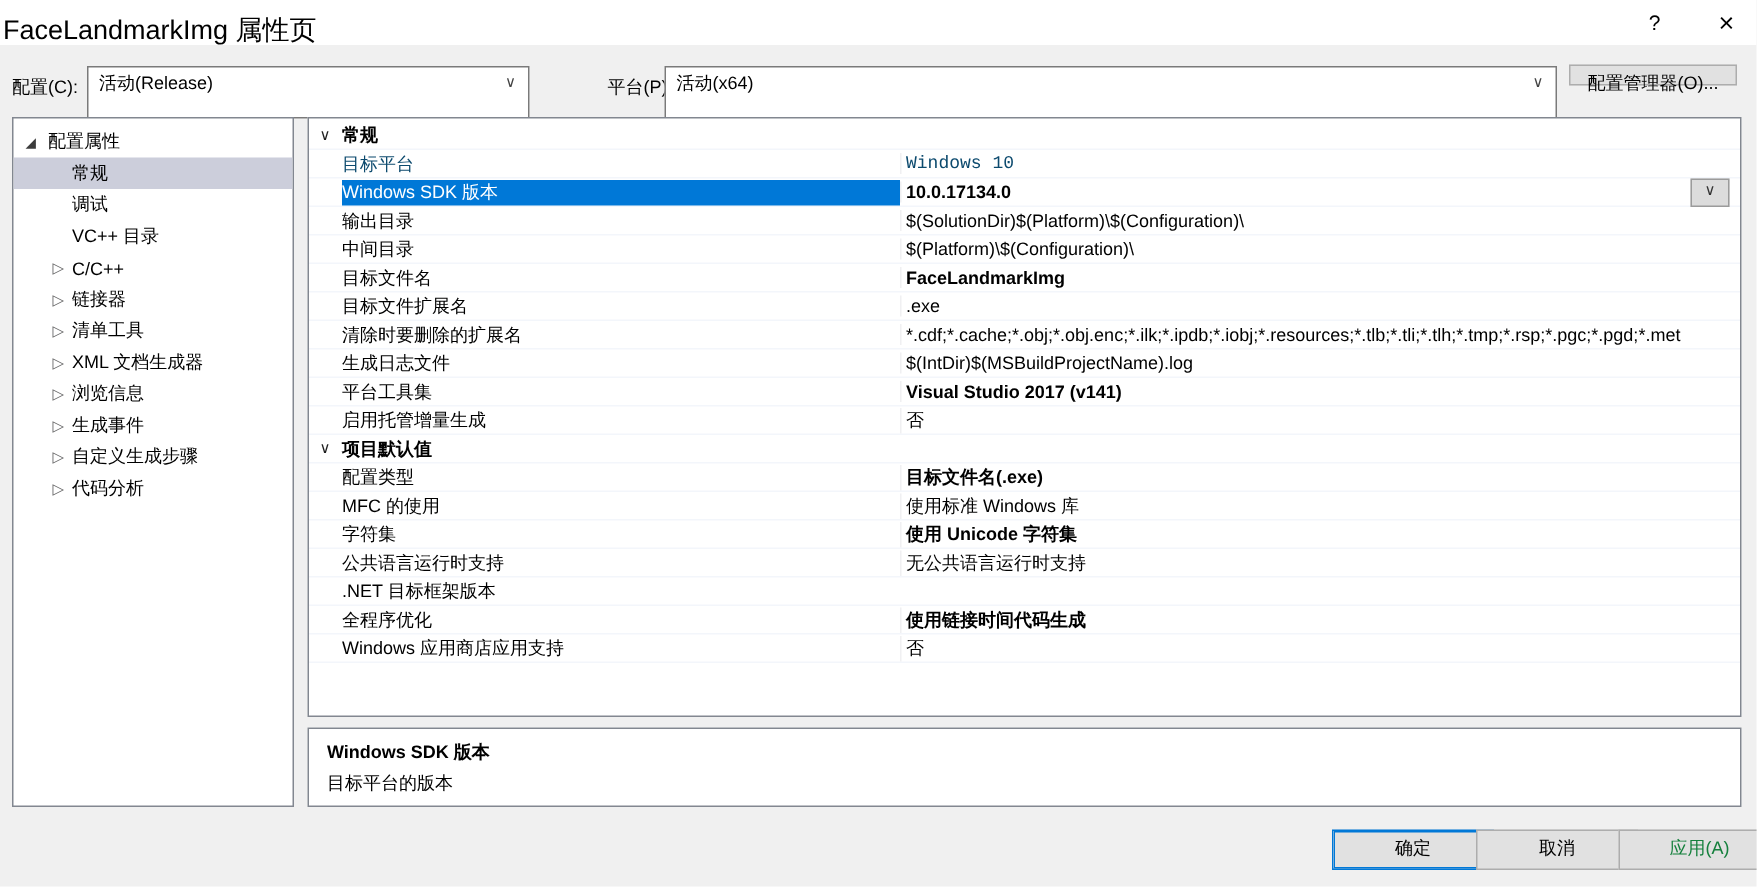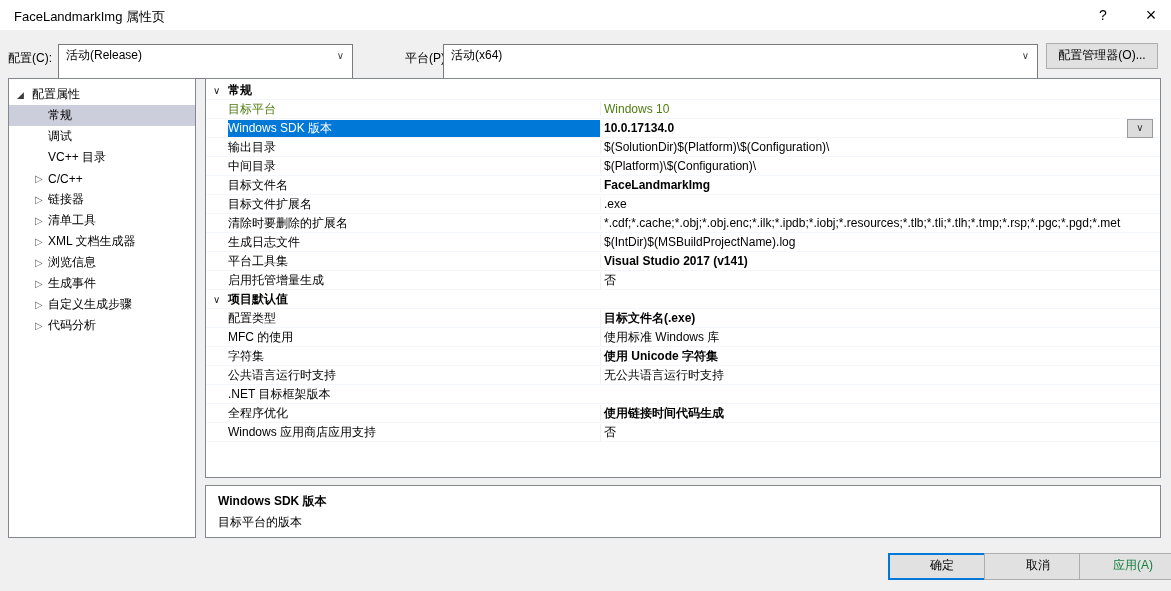--- a/index.html
+++ b/index.html
@@ -3,33 +3,33 @@
 <meta charset="utf-8">
 <style>
   html,body{margin:0;padding:0;}
   body{
     width:1171px;height:591px;position:relative;overflow:hidden;
     background:#F0F0F0;color:#000;
     font-family:"Liberation Sans",sans-serif;font-size:12px;
   }
   
   .titlebar{position:absolute;left:0;top:0;width:1171px;height:30px;background:#FFFFFF;}
-  .title{position:absolute;left:14px;top:8px;font-size:13px;white-space:nowrap;text-align:center;}
+  .title{position:absolute;left:2px;top:8px;font-size:18px;white-space:nowrap;text-align:center;}
   .help{position:absolute;top:5px;right:58px;width:20px;height:20px;text-align:center;font-size:14px;line-height:20px;cursor:default;}
   .close{position:absolute;top:3px;right:8px;width:24px;height:24px;text-align:center;font-size:18px;line-height:24px;cursor:default;}
   
   .tb-label{position:absolute;top:50px;white-space:nowrap;}
   #lbl-config{left:8px;}
   #lbl-platform{left:405px;}
   .combo{position:absolute;top:44px;height:35px;box-sizing:border-box;background:#FFFFFF;
          border:1px solid #7A7A7A;line-height:21px;padding-left:7px;white-space:nowrap;overflow:hidden;}
   #combo-config{left:58px;width:295px;}
   #combo-platform{left:443px;width:595px;}
   .combo .chev{position:absolute;right:8px;top:0;line-height:21px;font-size:10px;color:#444;}
-  .btn-cfgmgr{position:absolute;left:1046px;top:43px;width:112px;height:26px;box-sizing:border-box;
+  .btn-cfgmgr{position:absolute;left:1046px;top:43px;width:112px;height:14px;box-sizing:border-box;
          background:#E1E1E1;border:1px solid #ADADAD;text-align:center;line-height:23px;cursor:default;}
   
   .tree-panel{position:absolute;left:8px;top:78px;width:188px;height:460px;box-sizing:border-box;
          background:#FFFFFF;border:1px solid #828790;padding-top:5px;overflow:hidden;}
   .tree-item{height:21px;display:flex;align-items:center;white-space:nowrap;cursor:default;}
   .tree-item.lvl0{padding-left:8px;}
   .tree-item.lvl1{padding-left:26px;}
   .tree-item.selected{background:#CCCEDB;}
   .expander{flex:none;width:15px;font-size:9px;color:#3C3C3C;text-align:left;}
   .tree-item.lvl1 .expander{width:13px;font-size:10px;color:#646465;}
@@ -37,21 +37,21 @@
   .grid-panel{position:absolute;left:205px;top:78px;width:956px;height:400px;box-sizing:border-box;
          background:#FFFFFF;border:1px solid #828790;padding-top:2px;overflow:hidden;}
   .g-row{height:19px;box-sizing:border-box;display:flex;align-items:center;position:relative;
          border-bottom:1px solid #F3F6FB;white-space:nowrap;cursor:default;}
   .g-chev{flex:none;width:22px;padding-left:7px;box-sizing:border-box;font-size:10px;color:#1E1E1E;}
   .g-title{font-weight:bold;}
   .g-gutter{flex:none;width:22px;}
   .g-label{flex:none;width:372px;overflow:hidden;}
   .g-value{flex:1;padding-left:3px;overflow:hidden;border-left:1px solid #F0F0F2;}
   .g-row.selected .g-label{background:#0078D7;color:#FFFFFF;}
-  .g-row.disabled .g-label,.g-row.disabled .g-value{color:#4d7c0f;}
+  .g-row.disabled .g-label,.g-row.disabled .g-value{color:#0c4a6e;font-family:Liberation Mono, monospace;}
   .g-value.bold{font-weight:bold;}
   .dd-btn{position:absolute;right:7px;top:0;width:26px;height:19px;box-sizing:border-box;
          background:#DCDCDC;border:1px solid #9B9B9B;text-align:center;line-height:16px;
          font-size:10px;color:#333;cursor:default;}
   
   .desc-panel{position:absolute;left:205px;top:485px;width:956px;height:53px;box-sizing:border-box;
          background:#FFFFFF;border:1px solid #828790;padding:7px 12px;overflow:hidden;}
   .desc-title{font-weight:bold;margin-bottom:4px;}
   
   .btn{position:absolute;top:553px;width:108px;height:27px;box-sizing:border-box;text-align:center;

